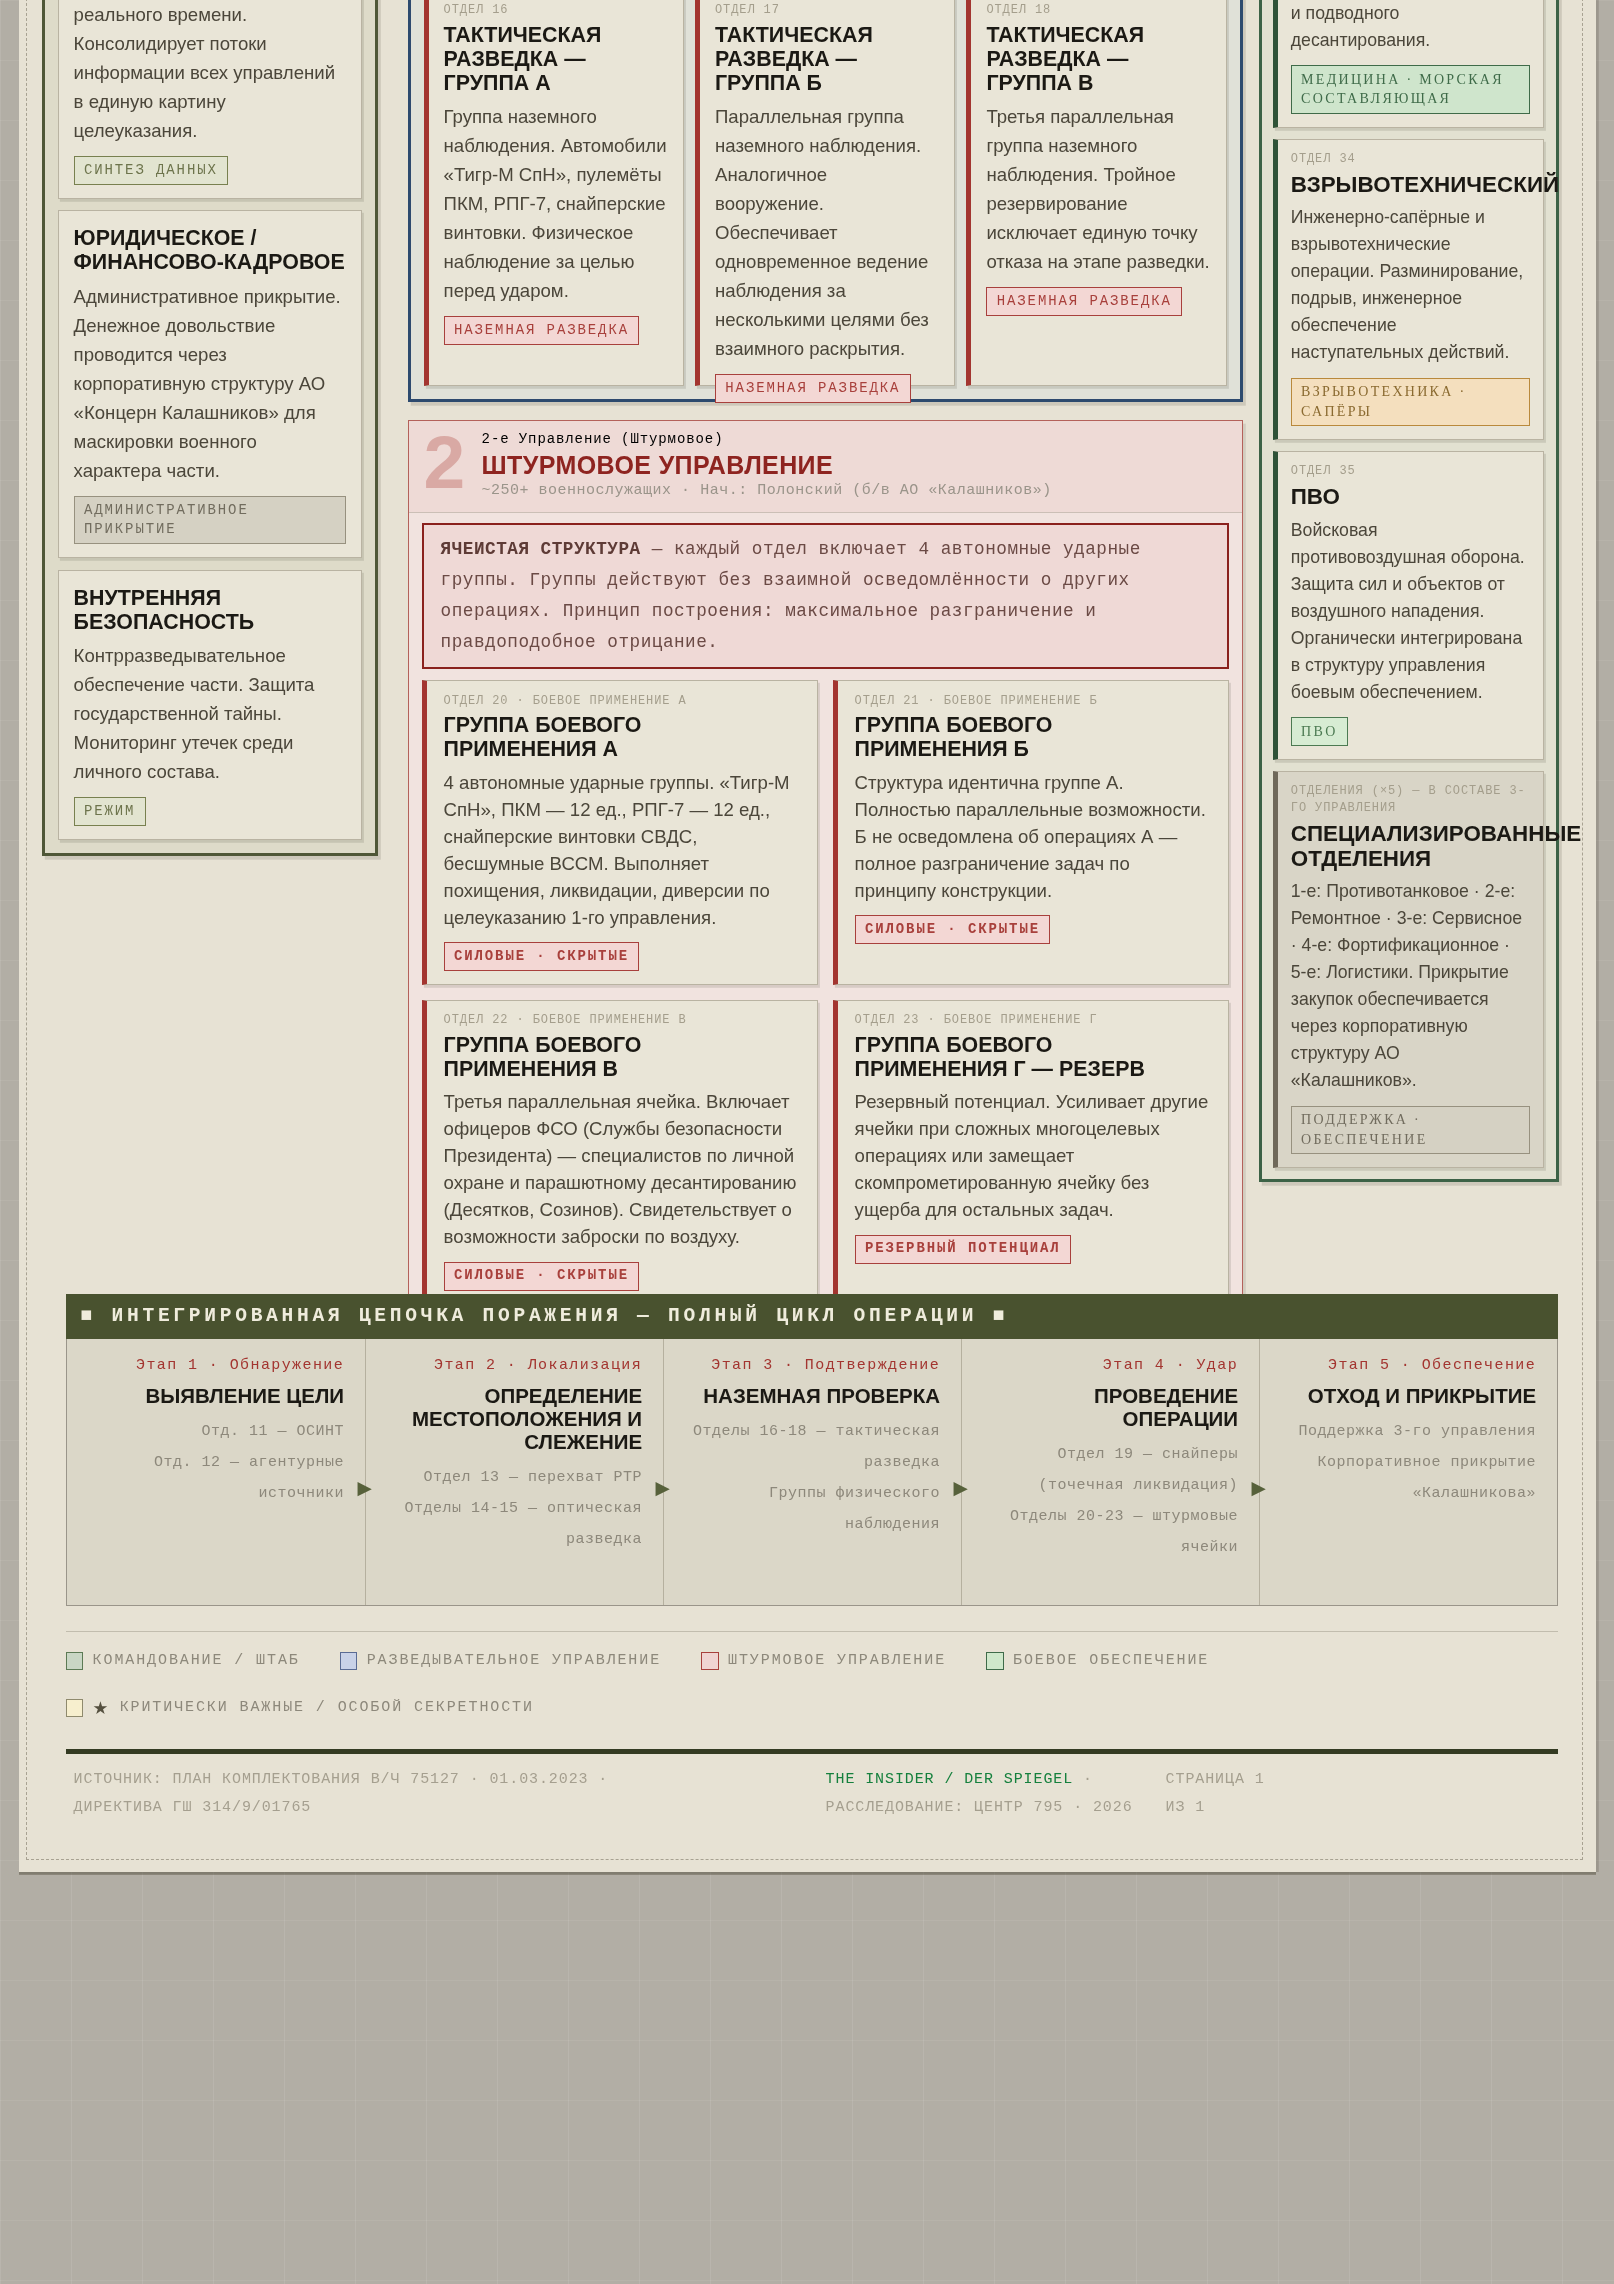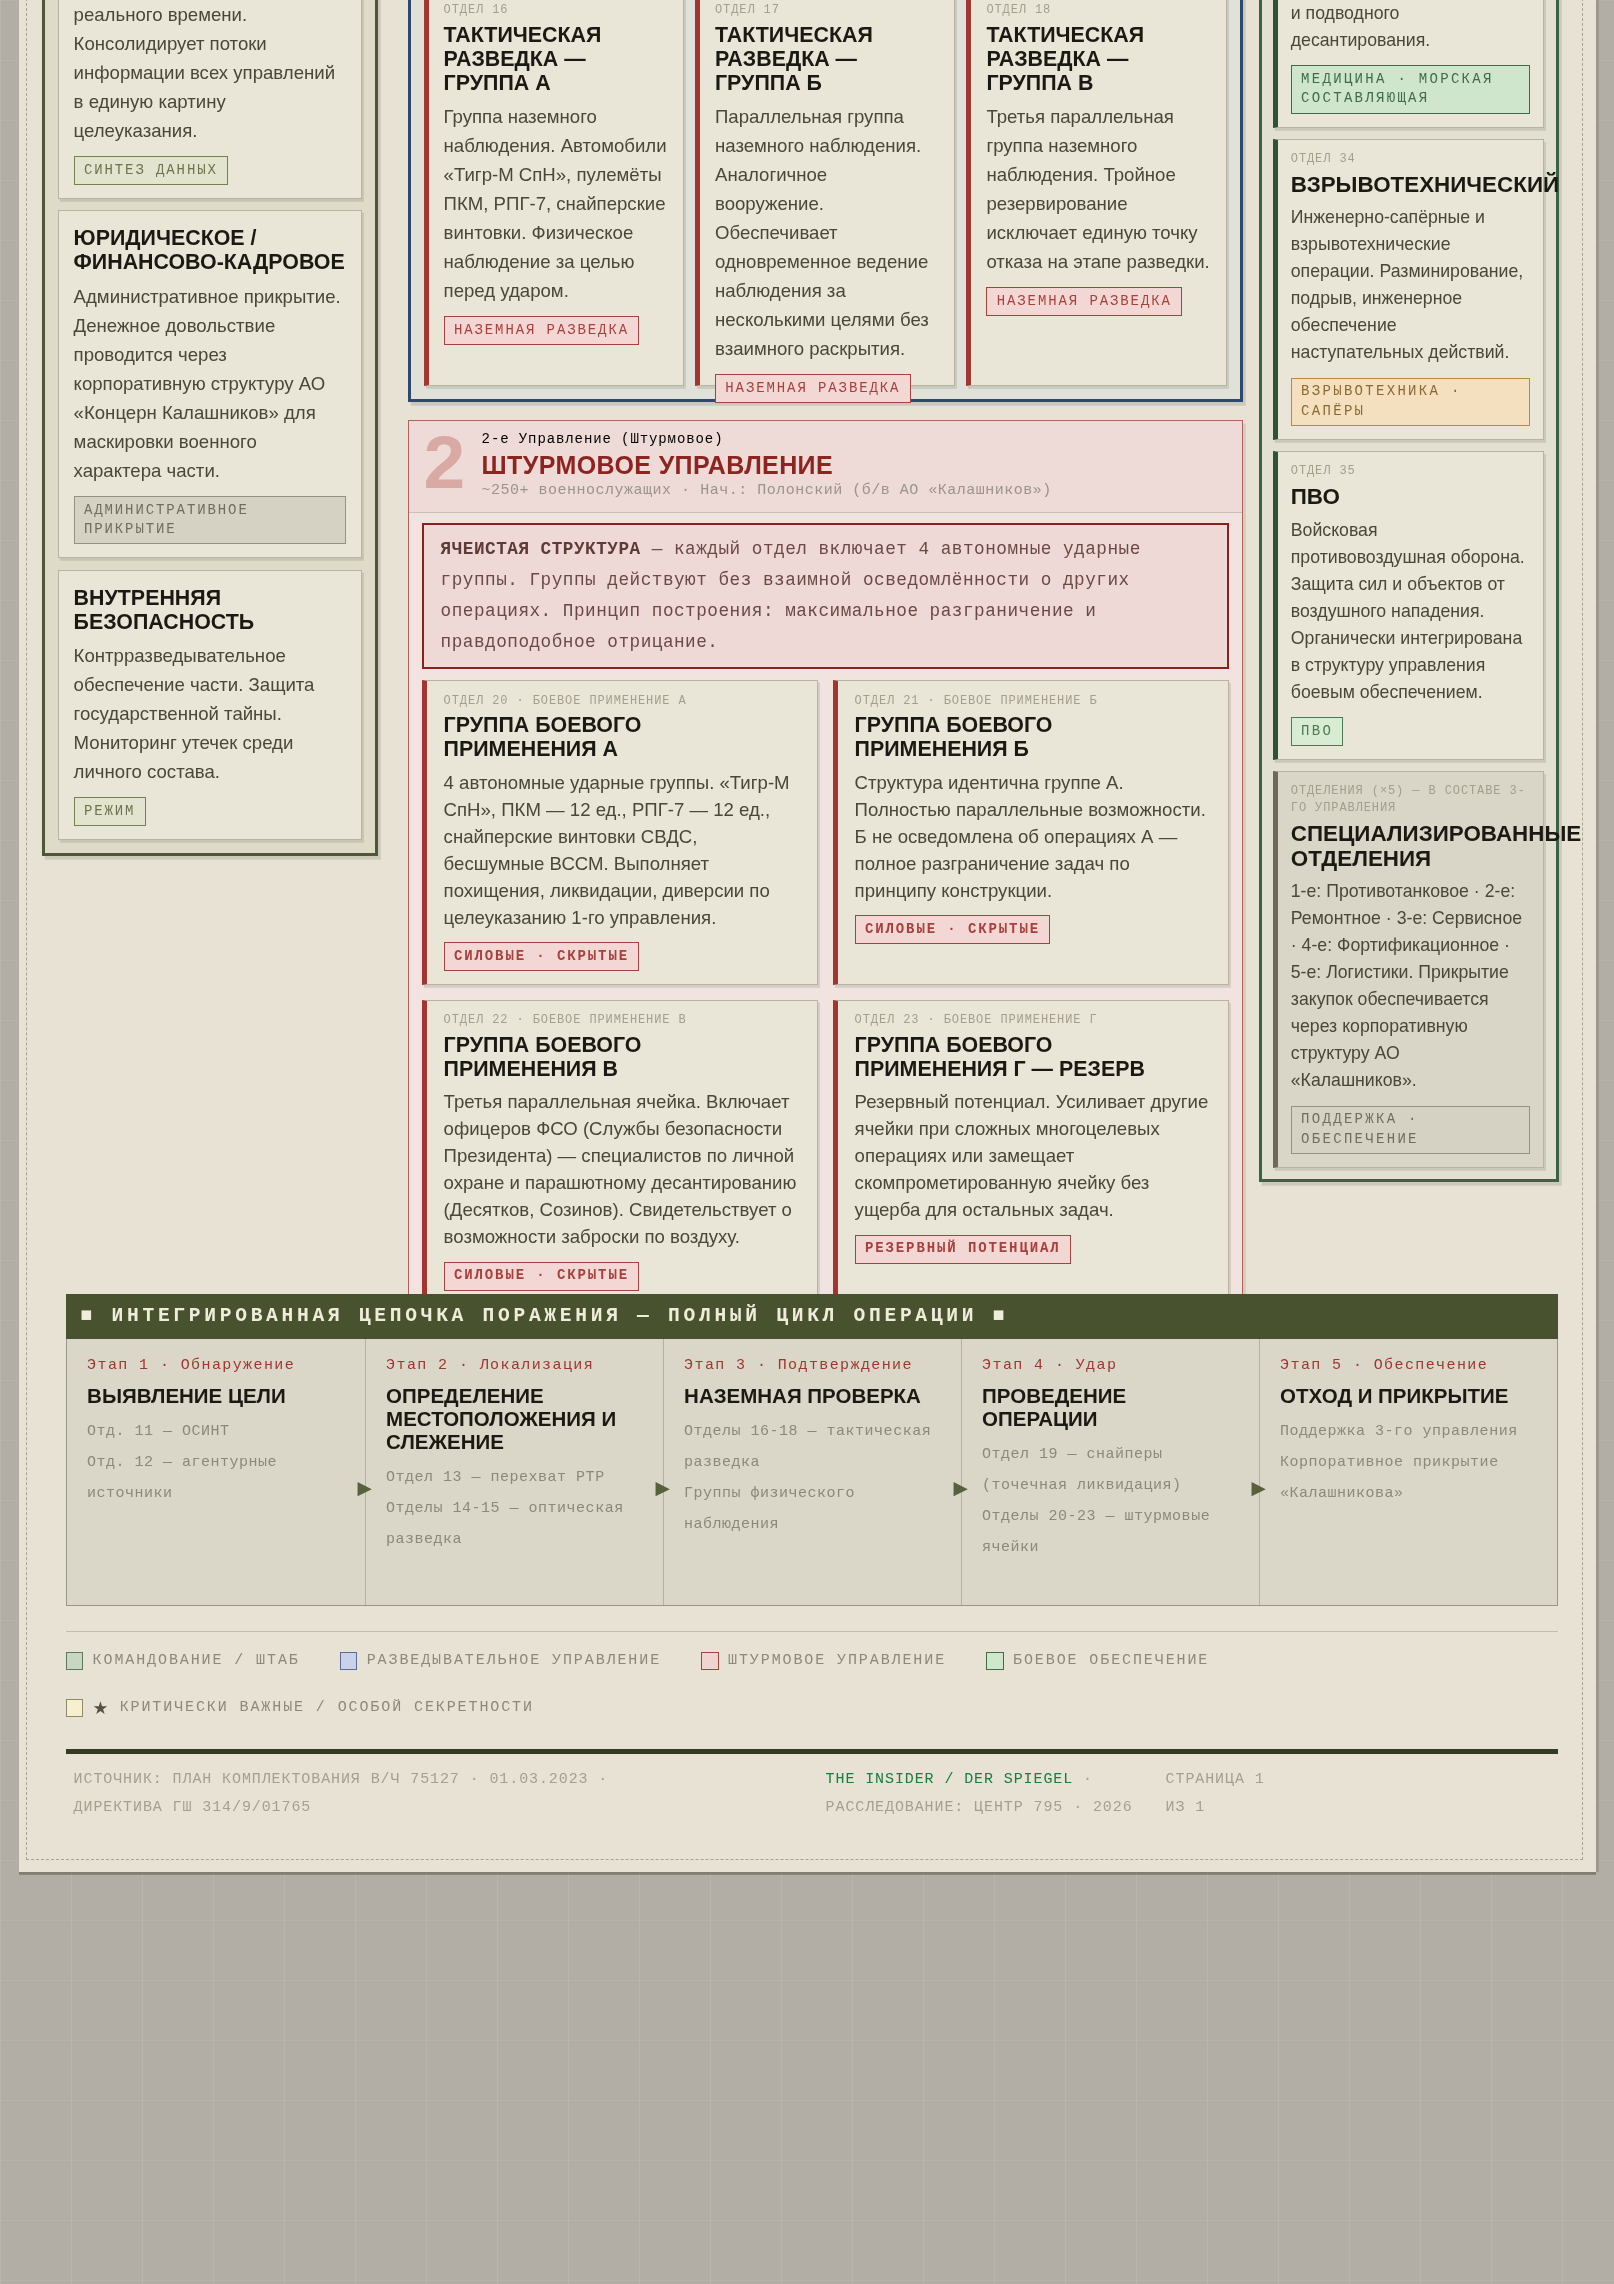--- a/index.html
+++ b/index.html
@@ -83,35 +83,35 @@
   .col-support{
     position:absolute;left:1240px;top:-3.7px;width:300px;box-sizing:border-box;
     background:#e2e1d1;border:3.7px solid #3c6246;border-top:none;
     padding:0 11.2px 11.2px;display:flex;flex-direction:column;gap:11.2px;
     box-shadow:2.8px 3.7px 0 rgba(60,55,40,.15);
   }
   .col-support .card{border-left:5.6px solid #2f5338;padding:11.2px 13px 13px;}
   .col-support .card:first-child{margin-top:-7.5px;border-top:none;}
   .col-support .card-body{font-size:17.7px;line-height:27px;}
   .col-support .card-title{font-size:22.4px;line-height:25px;}
-  .col-support .tag{font-size:14px;letter-spacing:2.3px;}
+  .col-support .tag{font-size:14px;letter-spacing:2.3px;font-family:Liberation Serif, serif;}
   .spec-card{background:#d9d5c7 !important;border-left:5.6px solid #6f695a !important;}
   
   .killchain{position:absolute;left:47px;top:1294px;width:1492px;box-sizing:border-box;}
   .killchain-head{
     background:#49522f;color:#efecdc;
     font-family:"Liberation Mono",monospace;font-weight:bold;font-size:19.6px;line-height:24px;
     letter-spacing:3.7px;padding:10.3px 15px;
   }
   .killchain-body{
     display:grid;grid-template-columns:repeat(5,1fr);
     background:#dbd7c8;border:0.9px solid #9a958a;border-top:none;min-height:267px;position:relative;
     box-sizing:border-box;
   }
-  .stage{padding:17px 20.5px;border-left:0.9px solid #b5b09f;}
+  .stage{padding:17px 20.5px;border-left:0.9px solid #b5b09f;text-align:right;}
   .stage:first-child{border-left:none;}
   .stage-eyebrow{font-family:"Liberation Mono",monospace;font-size:15px;line-height:20.5px;color:#a33530;letter-spacing:1.4px;}
   .stage-title{font-size:20.5px;line-height:23px;font-weight:800;color:#1b1914;margin:7.5px 0 9.3px;}
   .stage-body{font-family:"Liberation Mono",monospace;font-size:15px;line-height:31px;color:#8d887b;white-space:pre-line;letter-spacing:0.5px;}
   .kc-arrow{position:absolute;top:138px;transform:translateX(-50%);font-size:18.6px;color:#57613b;}
   
   .legend-divider{position:absolute;left:47px;top:1631px;width:1492px;border-top:0.9px solid #c2bdae;}
   .legend{position:absolute;left:47px;top:1652px;width:1492px;font-family:"Liberation Mono",monospace;font-size:15px;color:#8d887b;letter-spacing:1.9px;}
   .legend-row{display:flex;gap:40px;align-items:center;}
   .legend-row + .legend-row{margin-top:28px;}

